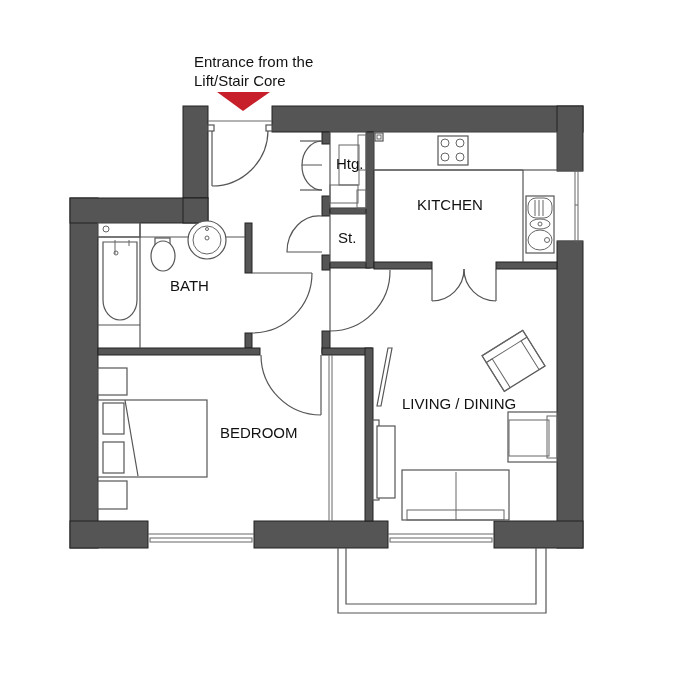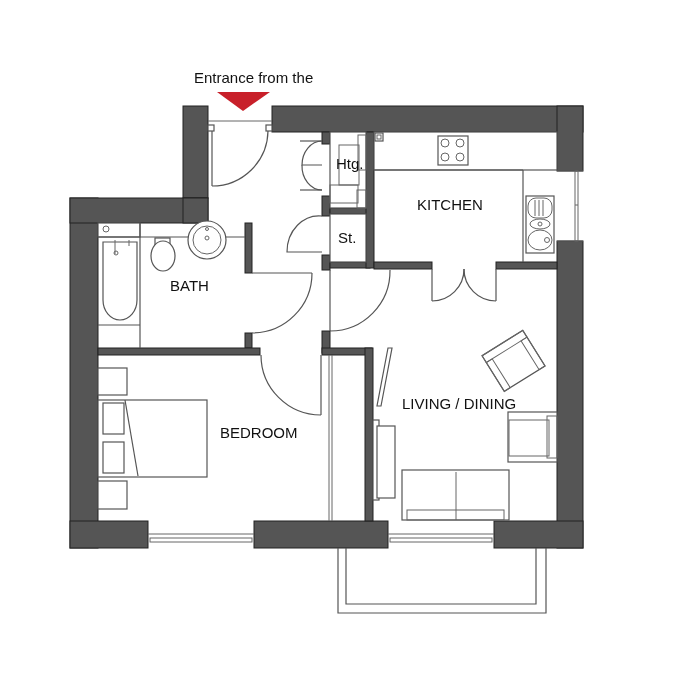--- a/index.html
+++ b/index.html
@@ -8,22 +8,23 @@
     .wall { fill: #555555; stroke: #222222; stroke-width: 1; }
     .line { fill: none; stroke: #555555; stroke-width: 1.2; }
     .thin { fill: none; stroke: #666666; stroke-width: 1; }
     .fixture { fill: #ffffff; stroke: #555555; stroke-width: 1.2; }
     .room-label { font-family: "Liberation Sans", sans-serif; font-size: 15px; fill: #111111; }
     .note { position: absolute; font-family: "Liberation Sans", sans-serif; font-size: 15px; color: #111111; line-height: 19px; }
   </style>
 </head>
 <body>
 
-<div class="note" style="left:194px; top:52px;margin-top:16px;">
+<div class="note" style="left:194px; top:52px;">
   <div>Entrance from the</div>
+  <div>Lift/Stair Core</div>
 </div>
 
 <svg width="691" height="683" viewBox="0 0 691 683">
 
   <polygon points="217,92 270,92 243,111" fill="#c8202a"></polygon>
 
   <g>
 
     <rect class="wall" x="183" y="106" width="25" height="92"></rect>
 

